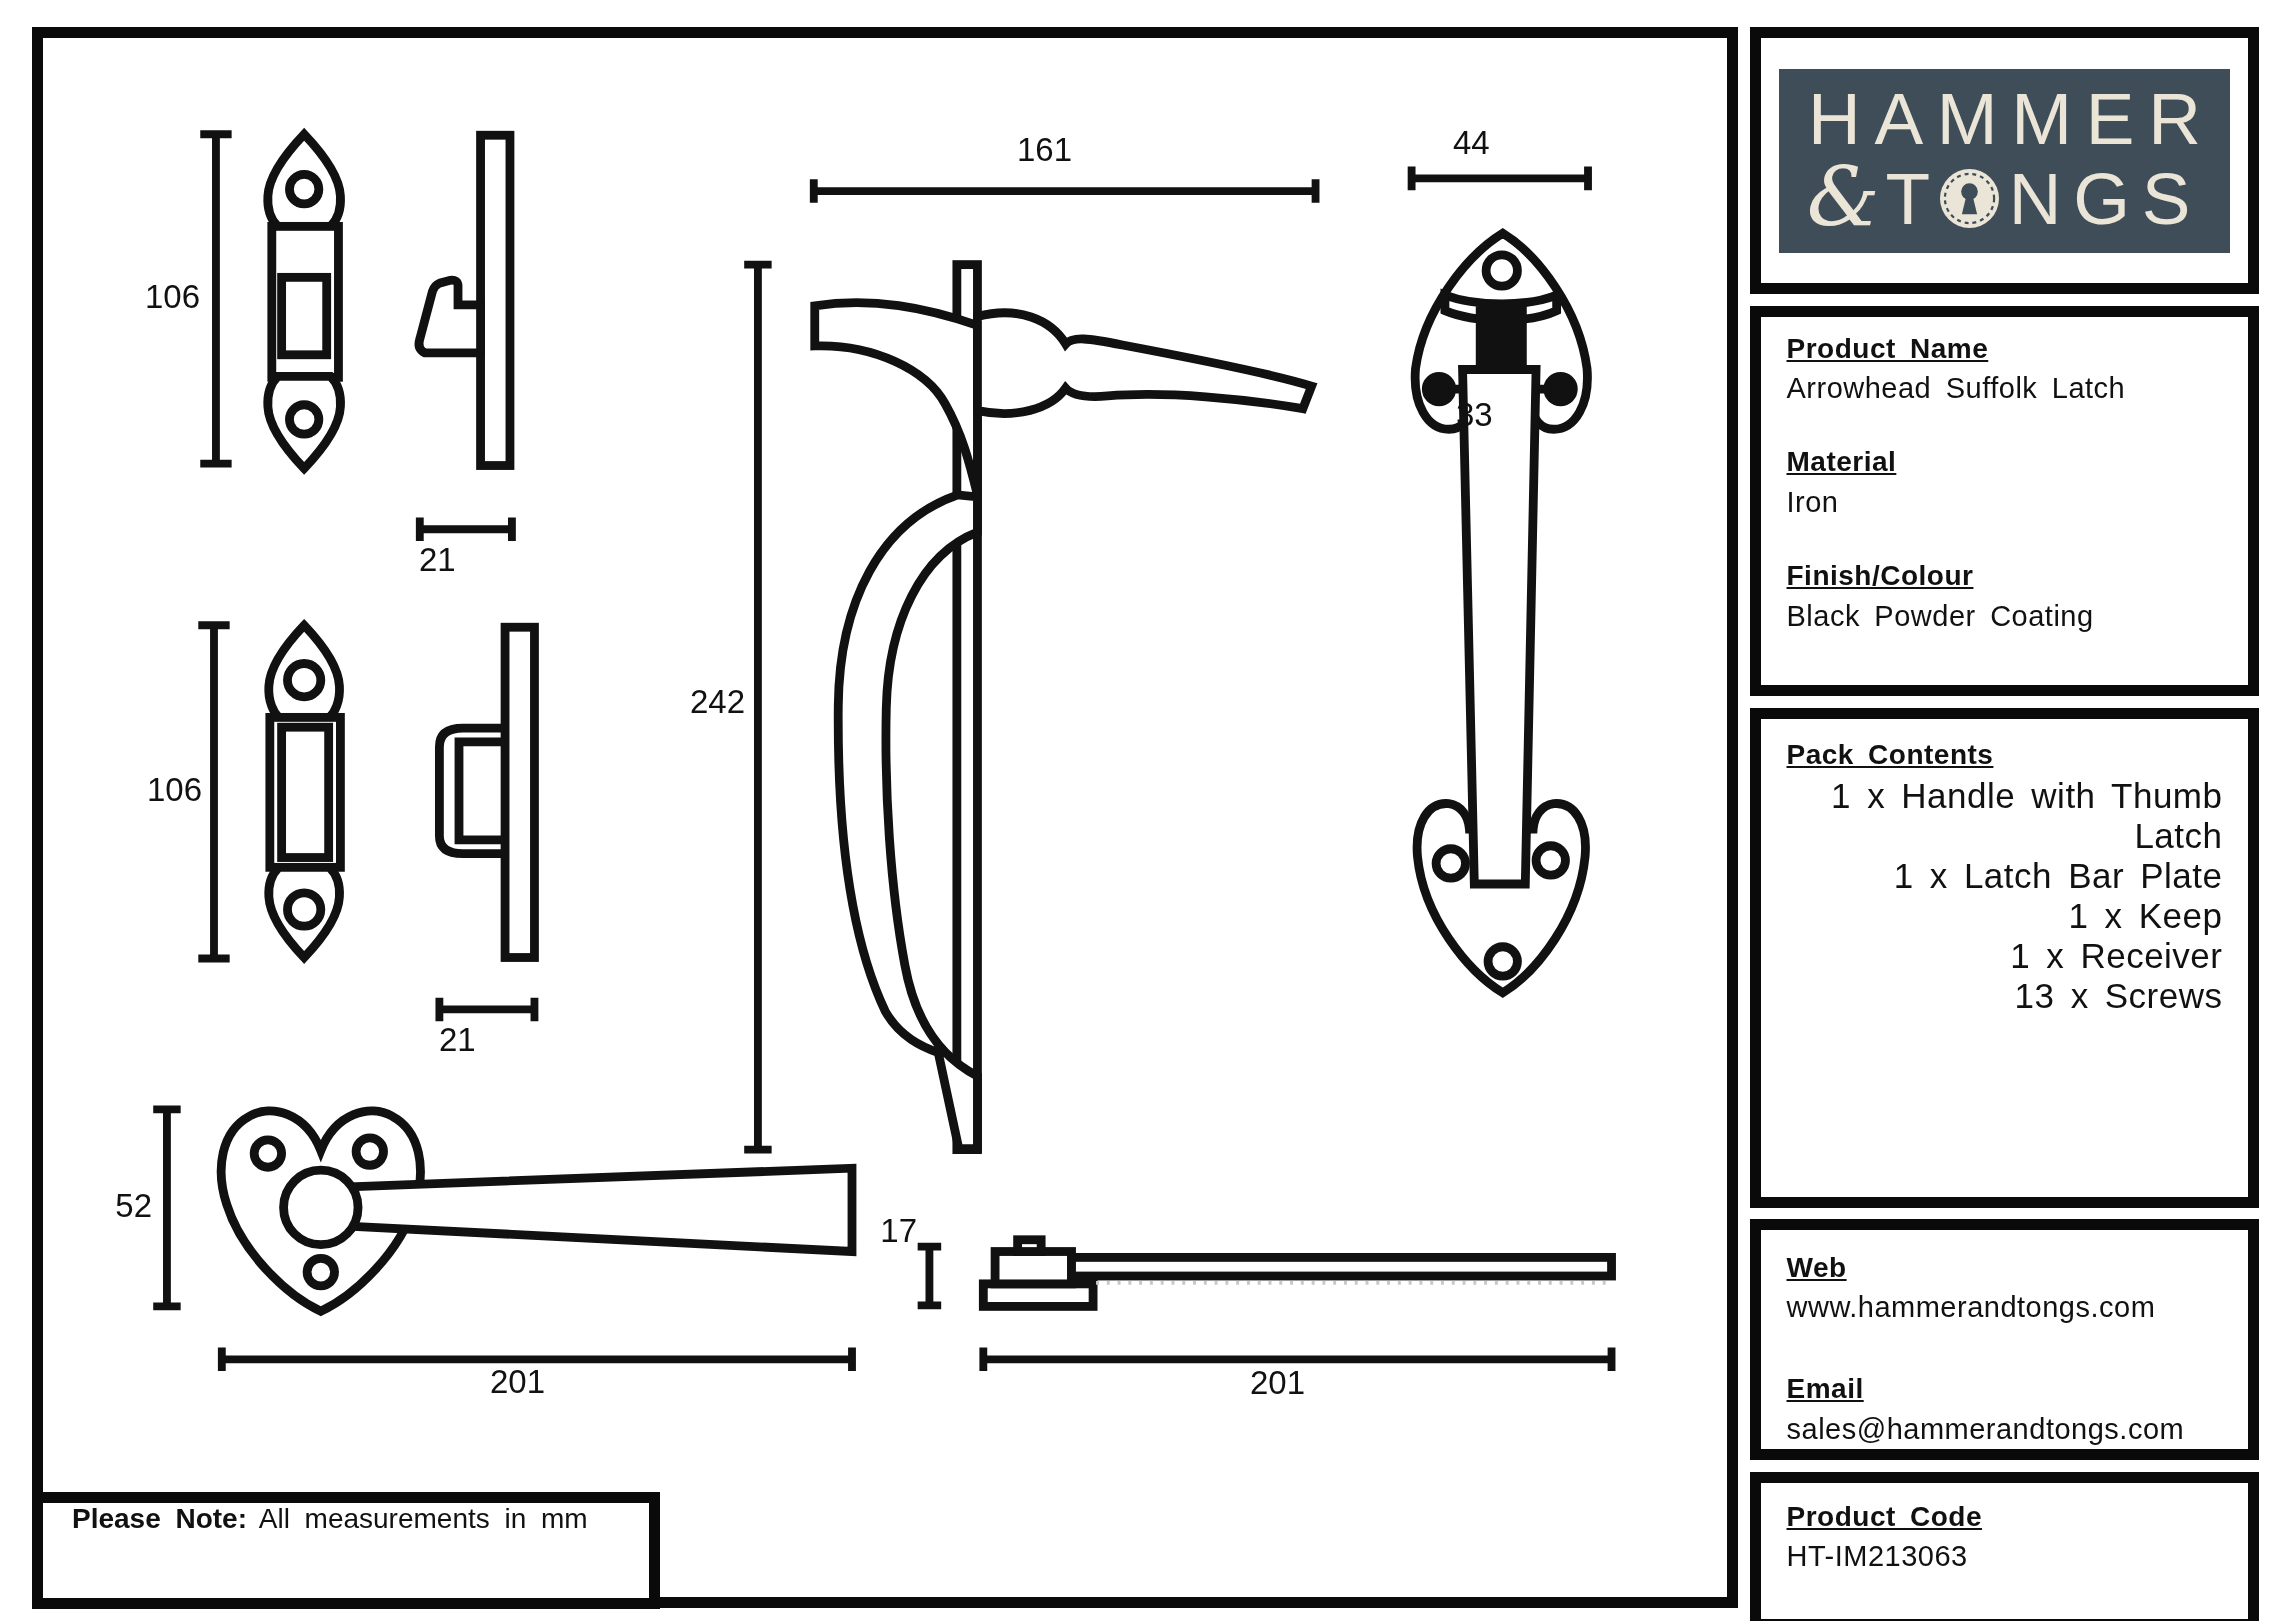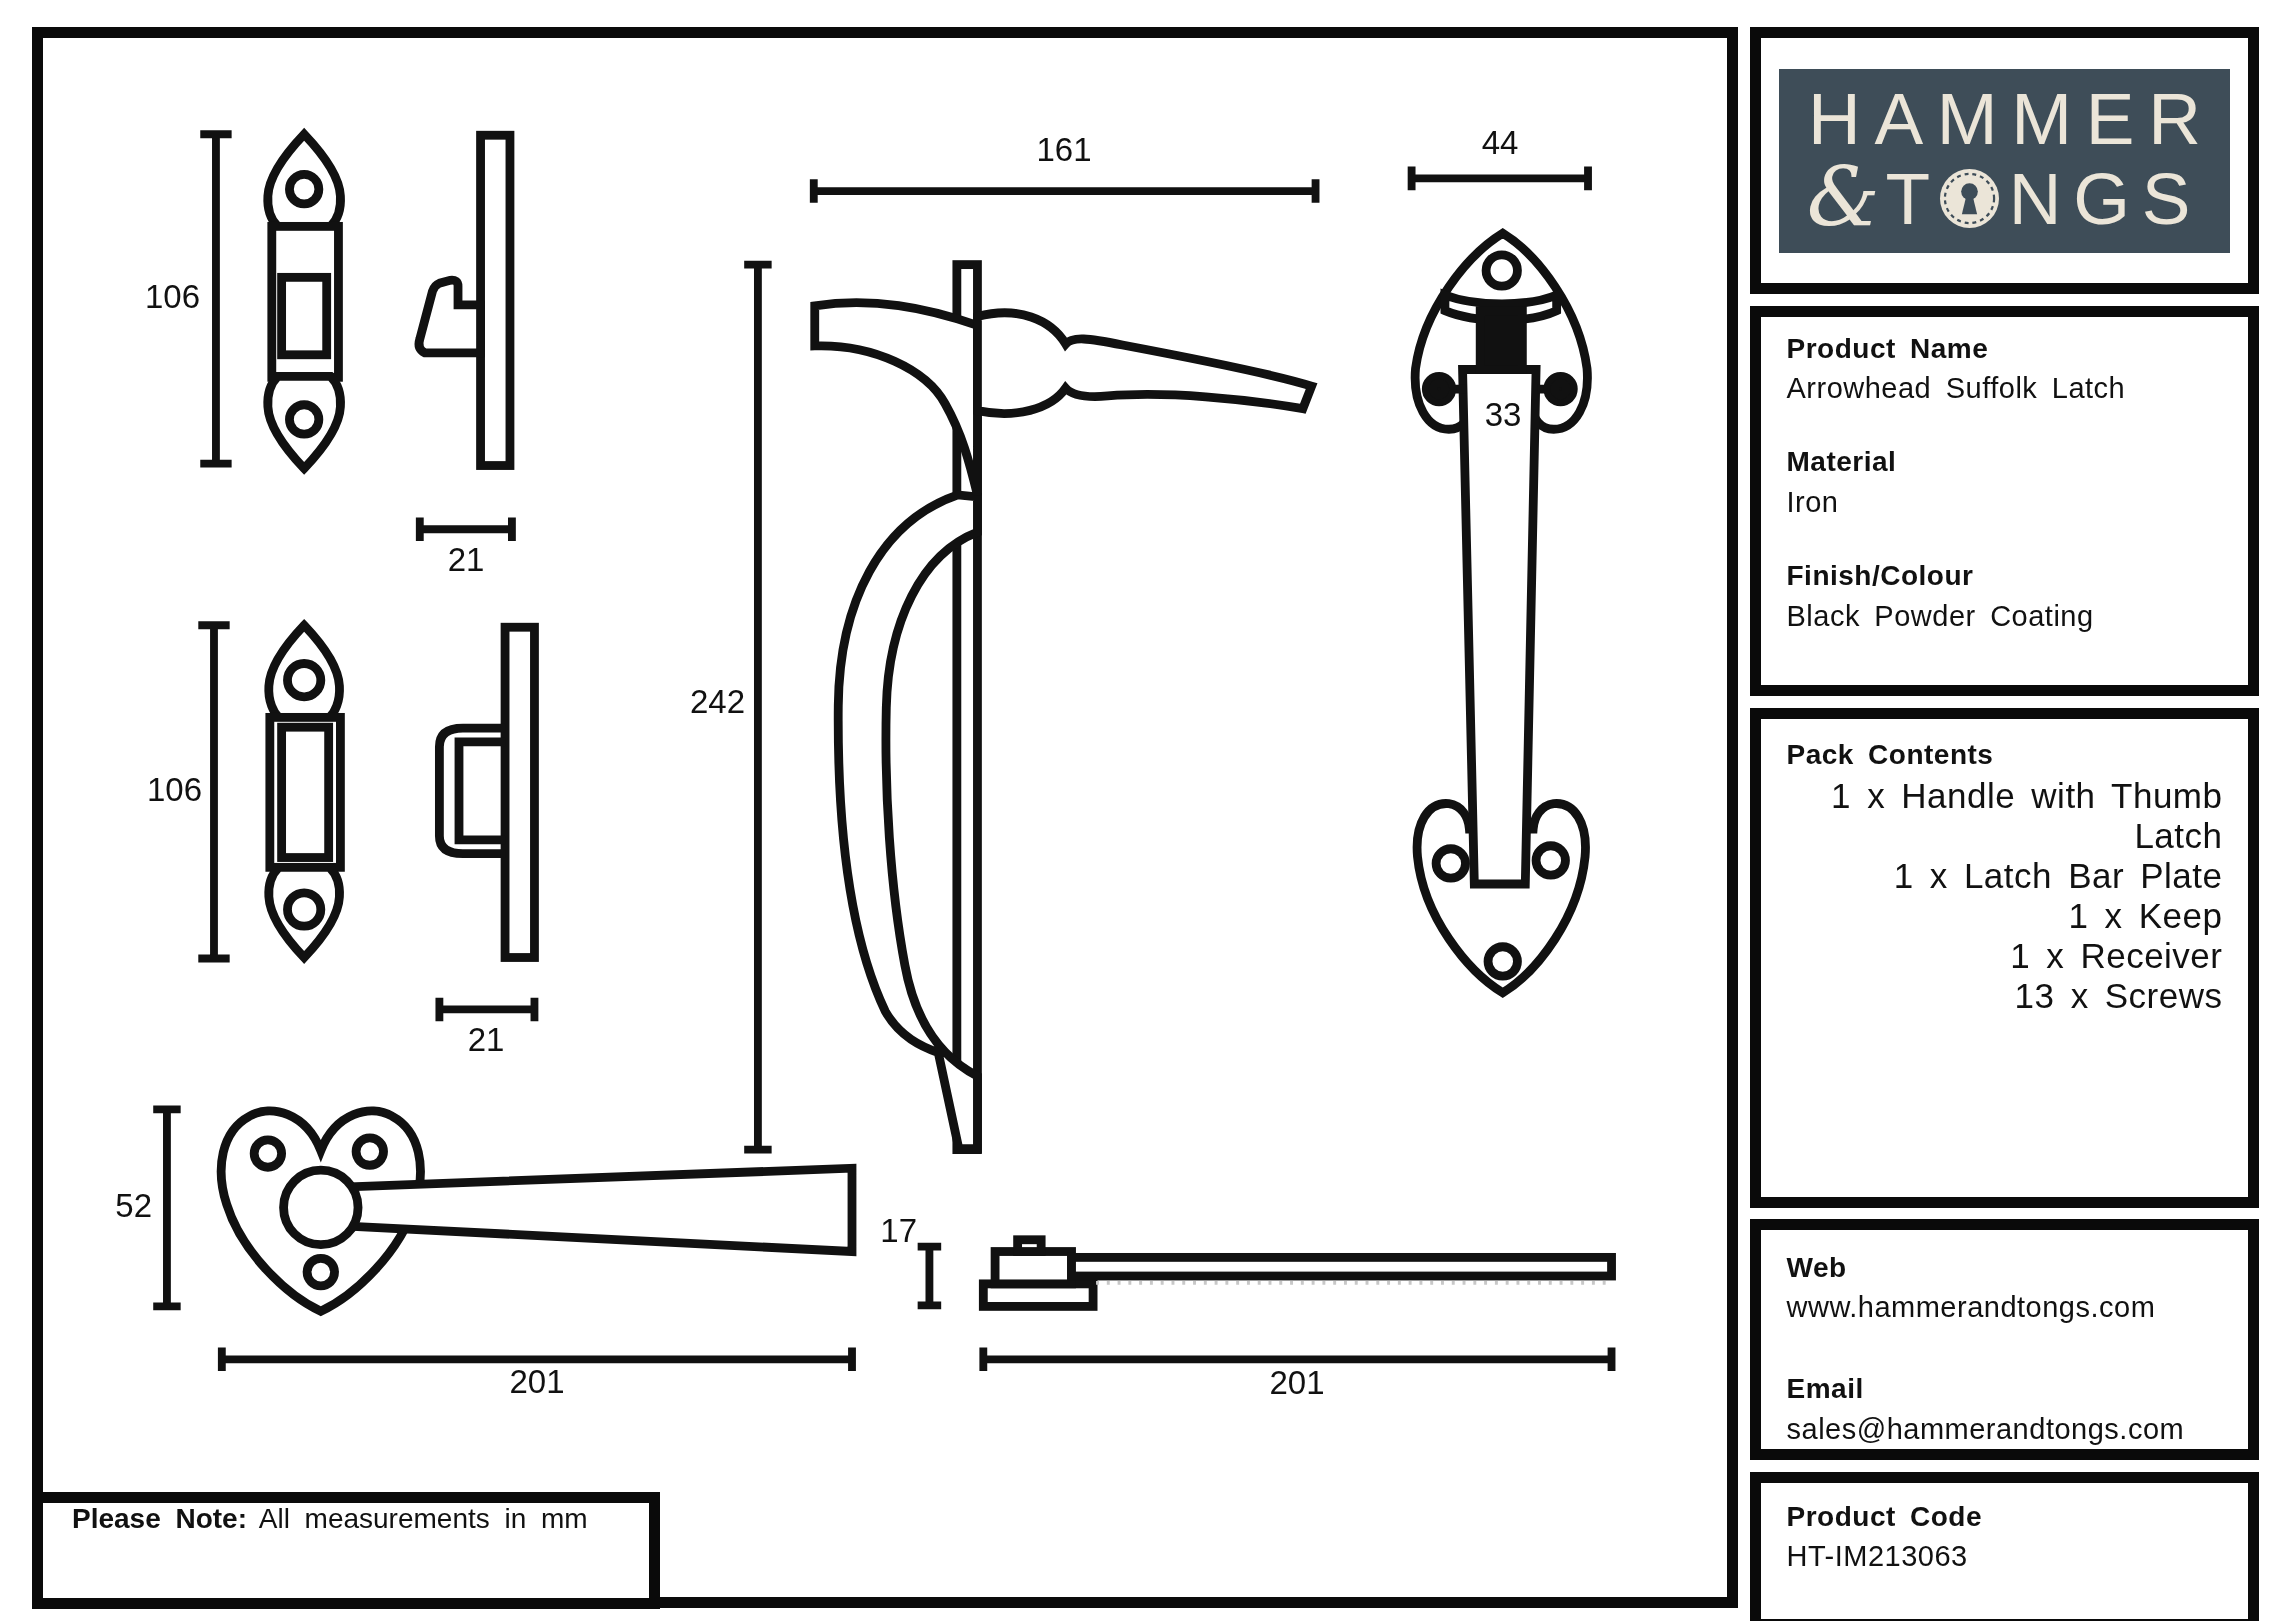--- a/index.html
+++ b/index.html
@@ -4,42 +4,42 @@
 <style>
   html,body{margin:0;padding:0;background:#fff;}
   .page{position:relative;width:2293px;height:1621px;background:#fff;overflow:hidden;
         font-family:"Liberation Sans",sans-serif;color:#111;}
   
   .main-box{position:absolute;left:32px;top:27.4px;width:1706px;height:1581px;
             border:11.8px solid #0a0a0a;box-sizing:border-box;background:#fff;z-index:1;}
   .drawing-svg{position:absolute;left:0;top:0;z-index:2;}
   .dim-label{position:absolute;z-index:3;font-size:33px;color:#111;line-height:1;}
   .dl-right{text-align:right;}
-  .dl-center{text-align:center;}
+  .dl-center{}
   .note-box{position:absolute;left:32px;top:1492px;width:628px;height:117px;
             border:11.8px solid #0a0a0a;box-sizing:border-box;background:#fff;z-index:4;
             display:flex;align-items:flex-start;padding-left:29px;font-size:28px;word-spacing:6.9px;}
   .note-box b{margin-right:11.8px;}
   
   .side-box{position:absolute;left:1750px;width:509px;border:11.8px solid #0a0a0a;
             box-sizing:border-box;background:#fff;z-index:1;}
   .logo-box{top:27.4px;height:267px;display:flex;align-items:center;justify-content:center;}
   .logo-panel{width:451px;height:184px;display:flex;flex-direction:column;align-items:center;
               justify-content:center;}
   .logo-line1{font-size:73px;letter-spacing:13.7px;line-height:1;font-weight:400;text-indent:13.7px;text-align:center;}
   .logo-line2{display:flex;align-items:center;line-height:1;margin-top:2px;}
   .logo-amp{font-family:"DejaVu Serif",serif;font-style:italic;font-size:82px;margin-right:5.9px;}
   .logo-big{font-size:73px;letter-spacing:11.8px;}
   .keyhole{display:inline-flex;width:59px;height:59px;border-radius:50%;align-items:center;
            justify-content:center;margin:0 9.8px 0 -2px;}
   .info-box{top:306px;height:390px;padding:15.7px 25.5px;}
   .pack-box{top:708px;height:500px;padding:19.6px 25.5px;}
   .contact-box{top:1219px;height:241px;padding:21.6px 25.5px;}
   .code-box{top:1472px;height:158px;padding:17.6px 25.5px;}
-  .side-box .heading{font-weight:bold;font-size:28px;letter-spacing:0.5px;word-spacing:5.9px;}
+  .side-box .heading{font-weight:bold;font-size:28px;letter-spacing:0.5px;word-spacing:5.9px;text-decoration:underline;}
   .side-box .value{font-size:29px;letter-spacing:0.5px;word-spacing:5.9px;margin-top:7.8px;}
   .sec{margin-bottom:41px;}
   .pack-list div{font-size:35px;line-height:40px;letter-spacing:0.5px;word-spacing:5.9px;text-align:right;}
   .pack-box .heading{margin-bottom:5.9px;}
 </style>
 </head>
 <body>
 
 <div class="page">
 

